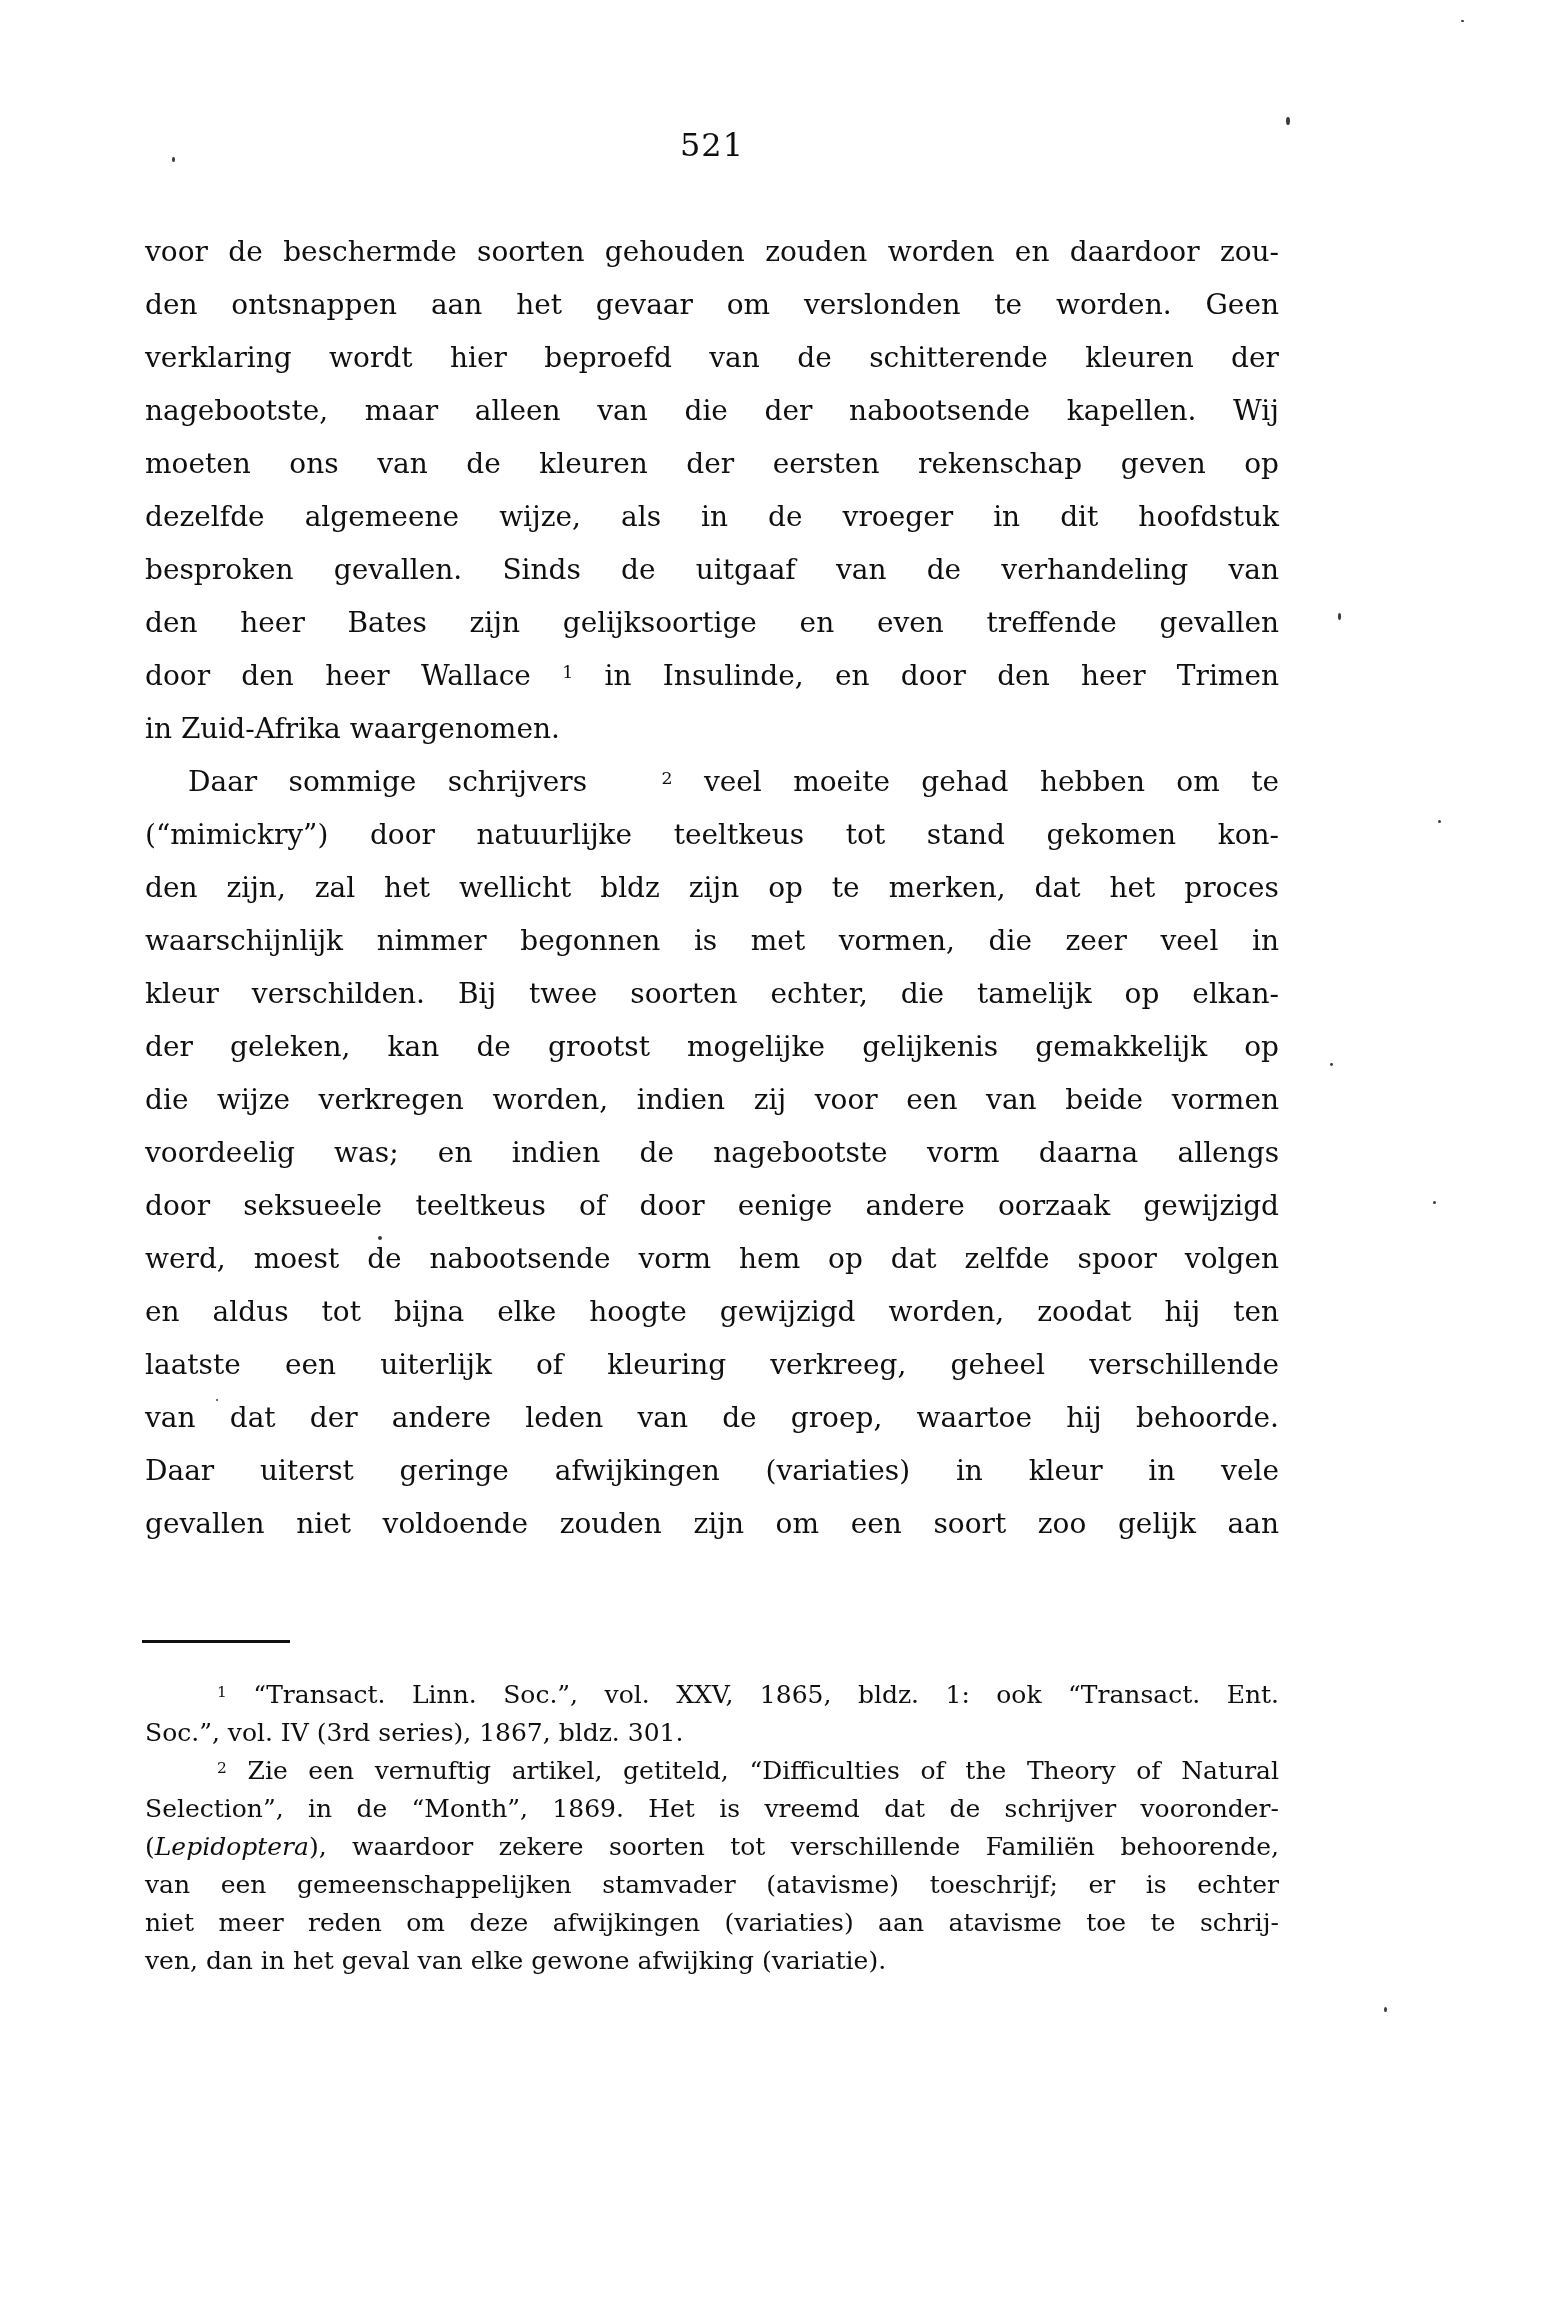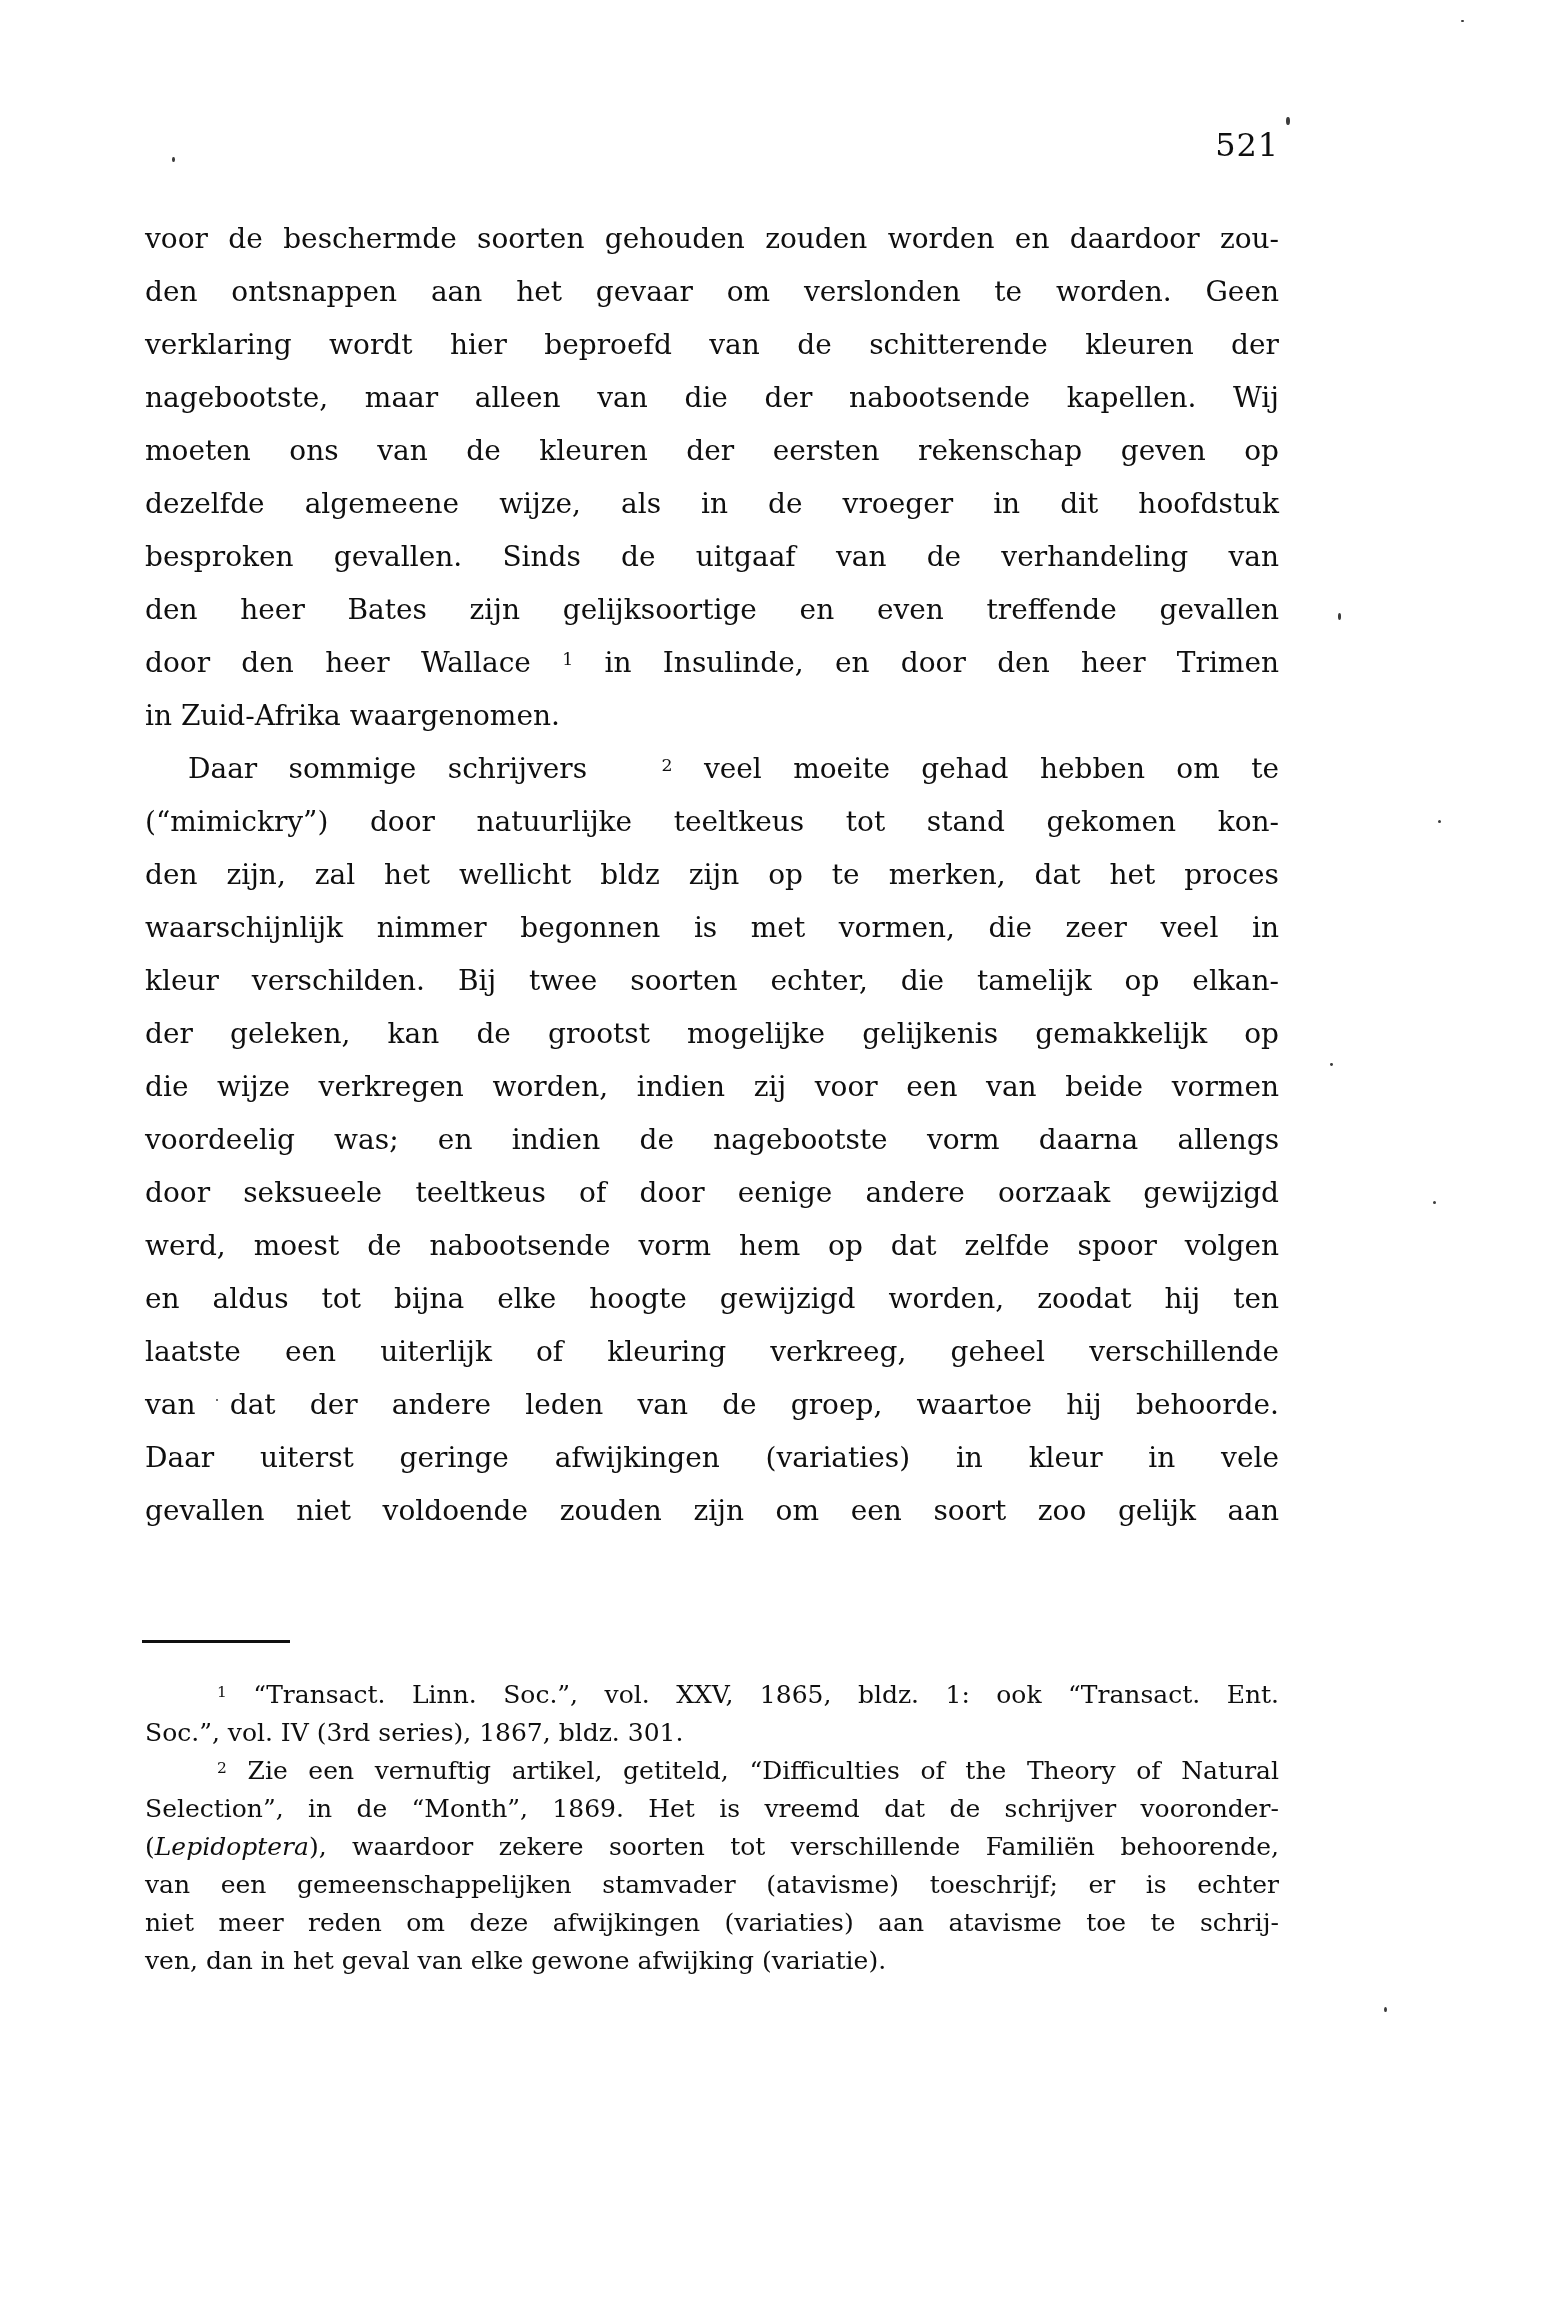--- a/index.html
+++ b/index.html
@@ -14,29 +14,29 @@
     background: #ffffff;
     overflow: hidden;
     font-family: "DejaVu Serif", serif;
     color: #0f0f0f;
   }
   .pagenum {
     position: absolute;
     left: 145px;
     top: 129px;
     width: 1134px;
-    text-align: right;
+    text-align: center;
     font-size: 32px;
     line-height: 33px;
     letter-spacing: 0.9px;
   }
   .main {
     position: absolute;
     left: 145px;
-    top: 212px;
+    top: 225px;
     width: 1134px;
     font-size: 28px;
     line-height: 53px;
   }
   .footnotes {
     position: absolute;
     left: 145px;
     top: 1676px;
     width: 1134px;
     font-size: 25px;

